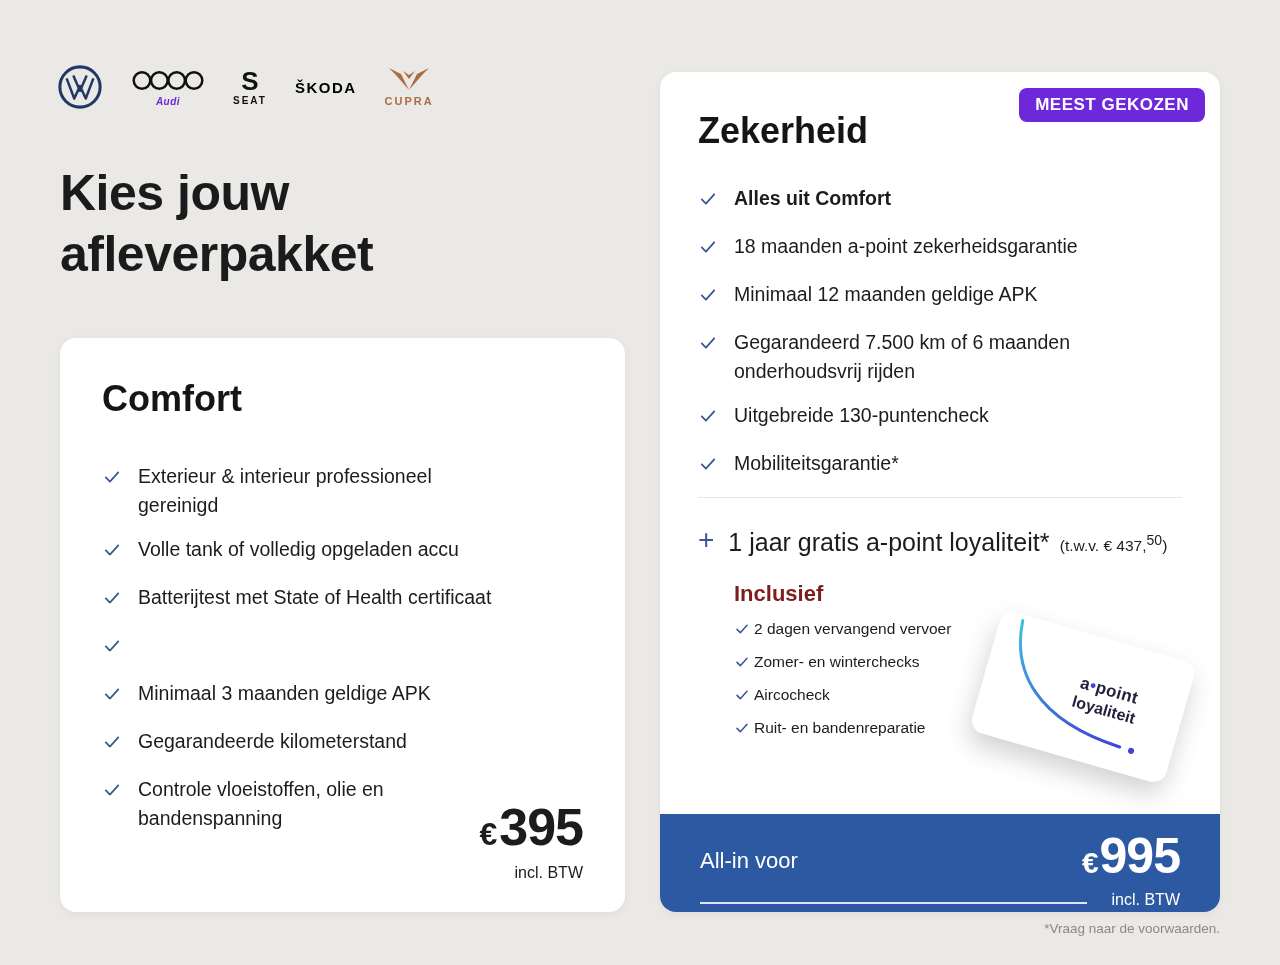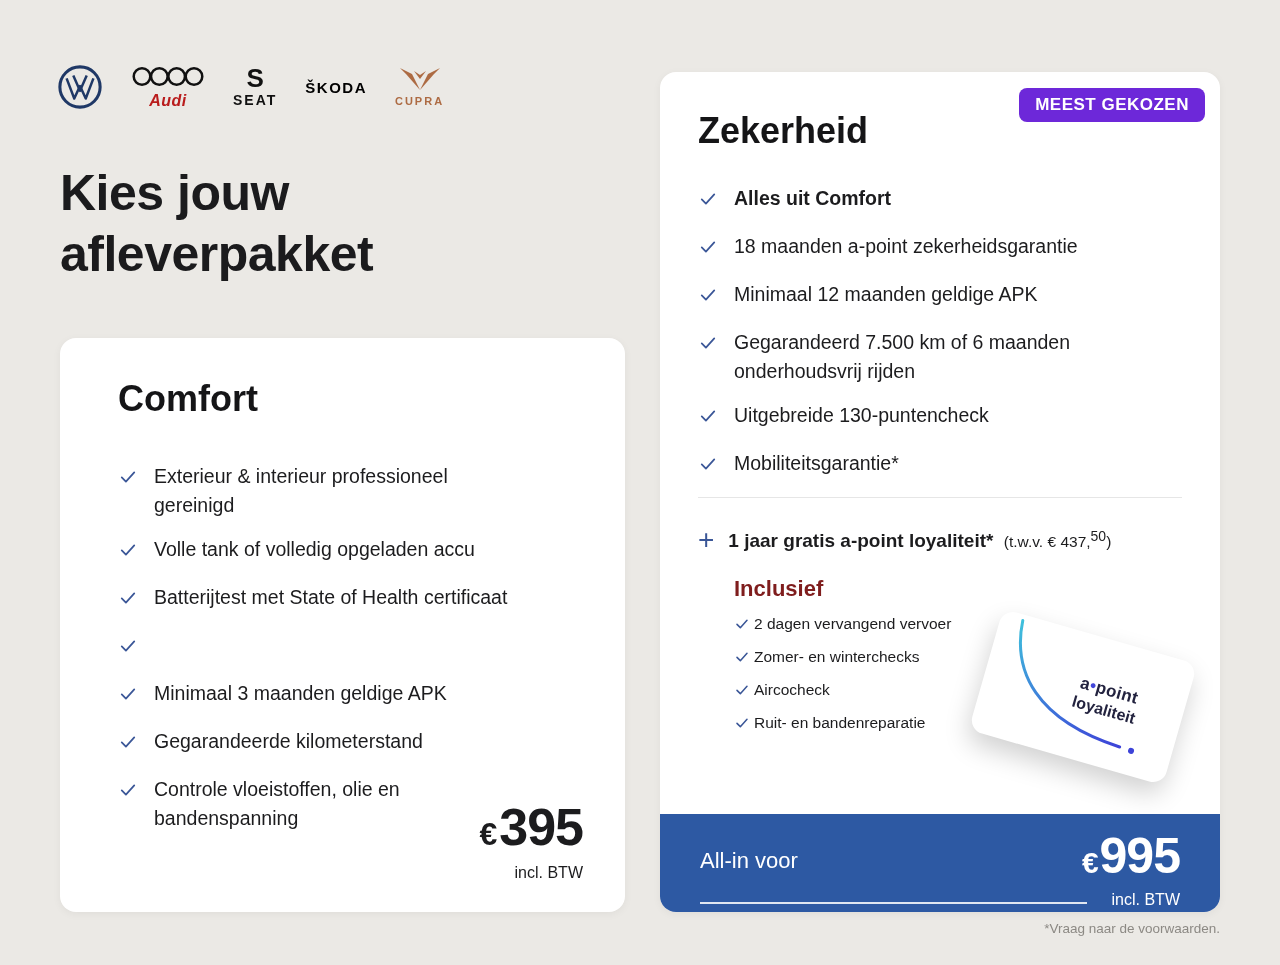--- a/index.html
+++ b/index.html
@@ -3,34 +3,34 @@
 <meta charset="utf-8">
 <style>
   * { margin:0; padding:0; box-sizing:border-box; }
   html,body { width:1280px; height:965px; }
   body { font-family:"Liberation Sans", sans-serif; color:#1C1C1E; }
   .page { position:relative; width:1280px; height:965px; background:#EBE9E5; overflow:hidden; }
 
   
   .brand-row { position:absolute; left:57px; top:64px; display:flex; align-items:center; gap:28px; }
   .brand { display:flex; flex-direction:column; align-items:center; gap:2px; }
-  .brand .wordmark { font-weight:700; letter-spacing:2px; font-size:14px; color:#111; }
-  .brand .audi-word { color:#b91c1c; letter-spacing:0.5px; font-size:16px; font-style:italic; }
+  .brand .wordmark { font-weight:700; letter-spacing:2px; font-size:10px; color:#111; }
+  .brand .audi-word { color:#6d28d9; letter-spacing:0.5px; font-size:10px; font-style:italic; }
   .brand .skoda-word { color:#000000; font-size:15px; letter-spacing:1.5px; }
   .brand .cupra-word { color:#AD6B43; font-size:11px; letter-spacing:2px; }
   .seat-monogram { font-size:26px; font-weight:900; color:#111; line-height:24px; }
 
   
   .main-title { position:absolute; left:60px; top:163px; width:420px;
     font-size:50px; line-height:1.22; font-weight:600; color:#1B1B1D; letter-spacing:-0.5px; }
 
   
   .card { position:absolute; background:#FFFFFF; border-radius:16px;
     box-shadow:0 2px 8px rgba(0,0,0,0.05); }
-  .card-comfort { left:60px; top:338px; width:565px; height:574px; padding:40px 58px; }
+  .card-comfort { left:60px; top:338px; width:565px; height:574px; padding:40px 42px; }
   .card-zekerheid { left:660px; top:72px; width:560px; height:840px; padding:38px; }
 
   .card h2 { font-size:36px; font-weight:700; color:#151517; }
   .card-comfort h2 { margin-bottom:42px; }
   .card-zekerheid h2 { margin-bottom:32px; }
 
   ul.features { list-style:none; }
   ul.features li { display:flex; gap:16px; font-size:19.5px; line-height:29px; margin-bottom:15px; }
   ul.features .check { flex:0 0 20px; margin-top:4px; }
   .card-comfort ul.features .txt { max-width:365px; }
@@ -42,21 +42,21 @@
   .price-line { font-size:52px; font-weight:700; letter-spacing:-1px; line-height:52px; }
   .price-line .cur { font-size:32px; font-weight:600; margin-right:3px; }
   .vat-note { font-size:16px; margin-top:4px; }
 
   
   .badge { position:absolute; top:16px; right:15px; background:#6d28d9; color:#fff;
     font-size:17px; font-weight:700; letter-spacing:0.5px; padding:7px 16px; border-radius:8px; }
   .divider { border-top:1px solid #E6E6E6; margin:12px 0 30px; }
   .loyalty-row { display:flex; align-items:flex-start; gap:14px; white-space:nowrap; }
   .plus-icon { color:#3A5697; font-size:28px; line-height:24px; font-weight:400; flex:0 0 auto; }
-  .loyalty-title { font-size:19px; font-weight:700; }
+  .loyalty-title { font-size:25px; font-weight:400; }
   .loyalty-value { font-size:15.5px; font-weight:400; margin-left:6px; }
   .loyalty-value sup { font-size:14px; }
   .included-label { color:#7f1d1d; font-weight:700; font-size:22px; margin:24px 0 12px 36px; }
   ul.sub-features { list-style:none; margin-left:36px; }
   ul.sub-features li { display:flex; gap:4px; font-size:15.5px; line-height:20px; margin-bottom:10px; }
   ul.sub-features .check { flex:0 0 16px; margin-top:2px; }
 
   
   .loyalty-card { position:absolute; left:322px; top:562px; width:202px; height:126px;
     background:#fff; border-radius:14px; transform:rotate(16deg);

